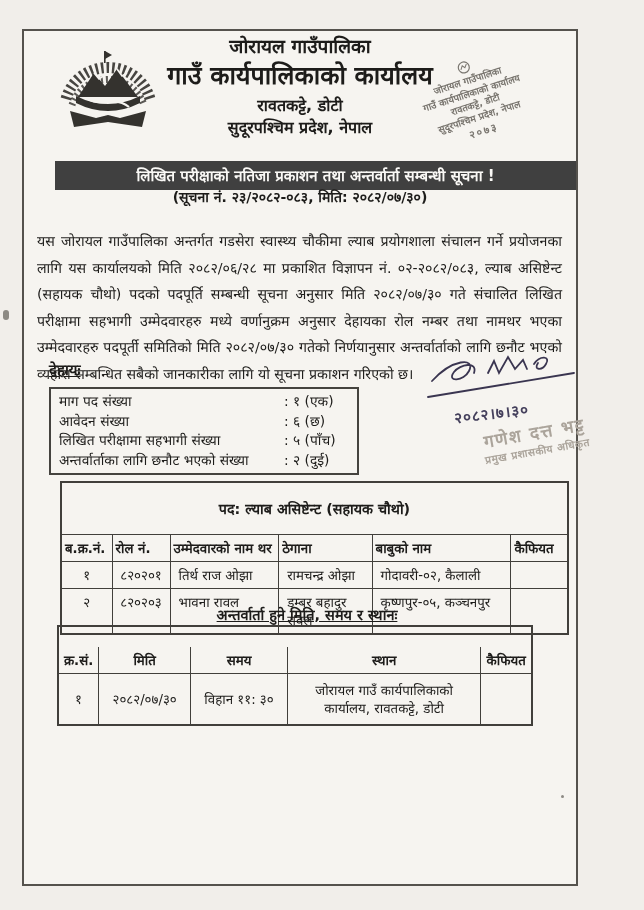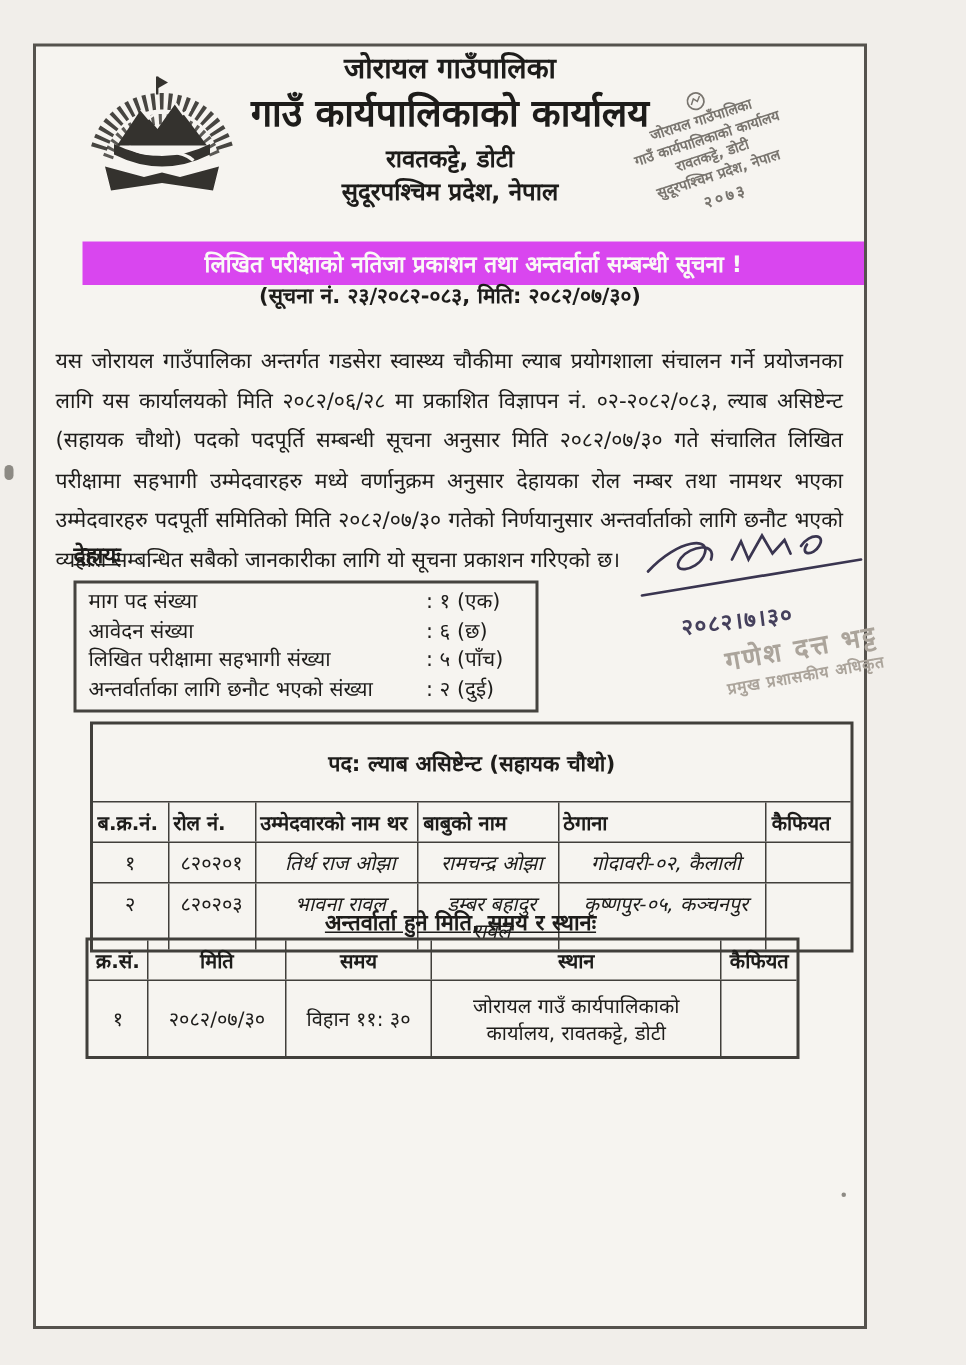--- a/index.html
+++ b/index.html
@@ -25,21 +25,21 @@
   .stamp{
     position:absolute;left:352px;top:28px;width:195px;
     transform:rotate(-18deg);text-align:center;color:#5a564f;opacity:.8;
   }
   .stamp .s-line{font-size:9.5px;font-weight:bold;line-height:12.5px;white-space:nowrap;}
   .stamp .s-year{font-size:10.5px;font-weight:bold;margin-top:1px;letter-spacing:2px;}
   .stamp .s-emblem{display:block;margin:0 auto 1px auto;}
   
   .titlebar{
     position:absolute;left:31px;top:130px;width:521px;
-    background:#d946ef;color:#faf9f6;text-align:center;
+    background:#404040;color:#faf9f6;text-align:center;
     font-size:15px;font-weight:bold;padding:4px 0 5px 0;
   }
   .refline{position:absolute;top:156px;left:0;width:100%;text-align:center;
     font-size:14px;font-weight:bold;}
   
   .bodypar{
     position:absolute;top:197px;left:13px;width:525px;
     font-size:14.2px;line-height:26.5px;text-align:justify;
   }
   
@@ -54,31 +54,31 @@
   .rtable{position:absolute;top:450px;left:36px;width:505px;
     border:2px solid #413f3b;font-size:13.3px;background:transparent;}
   .rt-title{text-align:center;font-weight:bold;font-size:14.3px;
     padding:16px 0;border-bottom:1.5px solid #413f3b;}
   .rt-row{display:grid;grid-template-columns:10% 11.5% 21.5% 18.5% 27.5% 11%;}
   .rt-row + .rt-row{border-top:1.5px solid #413f3b;}
   .rt-cell{padding:4px 3px;border-right:1.5px solid #413f3b;min-height:17px;}
   .rt-cell:last-child{border-right:none;}
   .rt-head .rt-cell{font-weight:bold;text-align:left;}
   .c-center{text-align:center;}
-  .c-left{text-align:center;padding-left:8px;font-style:italic;}
+  .c-left{text-align:left;padding-left:8px;}
   .iheading{position:absolute;top:573px;left:47px;width:472px;text-align:center;
     font-size:14.5px;font-weight:bold;text-decoration:underline;}
   .itable{position:absolute;top:594px;left:33px;width:472px;
     border:2px solid #413f3b;font-size:13.3px;}
   .it-row{display:grid;grid-template-columns:8.5% 19.5% 20.5% 41% 10.5%;}
   .it-row + .it-row{border-top:1.5px solid #413f3b;}
   .it-cell{padding:4px 3px;border-right:1.5px solid #413f3b;display:flex;
     align-items:center;justify-content:center;text-align:center;}
   .it-cell:last-child{border-right:none;}
-  .it-head .it-cell{font-weight:bold;}
+  .it-head .it-cell{font-weight:bold;margin-top:20px;}
   .it-data .it-cell{min-height:42px;}
   
   .sig-svg{position:absolute;left:398px;top:318px;}
   .sig-date{position:absolute;left:430px;top:372px;font-size:15px;font-weight:bold;
     color:#45405c;transform:rotate(-7deg);letter-spacing:1px;}
   .name-stamp{position:absolute;left:404px;top:392px;width:215px;text-align:center;
     transform:rotate(-10deg);color:#aba49b;line-height:1.15;}
   .name-stamp .nm{font-size:17.5px;font-weight:bold;letter-spacing:1.5px;}
   .name-stamp .ds{font-size:10.5px;font-weight:bold;margin-top:2px;letter-spacing:.5px;}
   
@@ -154,22 +154,22 @@
       <span class="val">: २ (दुई)</span>
     </div>
   </div>
 
   <div class="rtable">
     <div class="rt-title">पद: ल्याब असिष्टेन्ट (सहायक चौथो)</div>
     <div class="rt-row rt-head">
       <div class="rt-cell">ब.क्र.नं.</div>
       <div class="rt-cell">रोल नं.</div>
       <div class="rt-cell">उम्मेदवारको नाम थर</div>
+      <div class="rt-cell">ठेगाना</div>
       <div class="rt-cell">बाबुको नाम</div>
-      <div class="rt-cell">ठेगाना</div>
       <div class="rt-cell">कैफियत</div>
     </div>
     <div class="rt-row">
       <div class="rt-cell c-center">१</div>
       <div class="rt-cell c-center">८२०२०१</div>
       <div class="rt-cell c-left">तिर्थ राज ओझा</div>
       <div class="rt-cell c-left">रामचन्द्र ओझा</div>
       <div class="rt-cell c-left">गोदावरी-०२, कैलाली</div>
       <div class="rt-cell"></div>
     </div>

